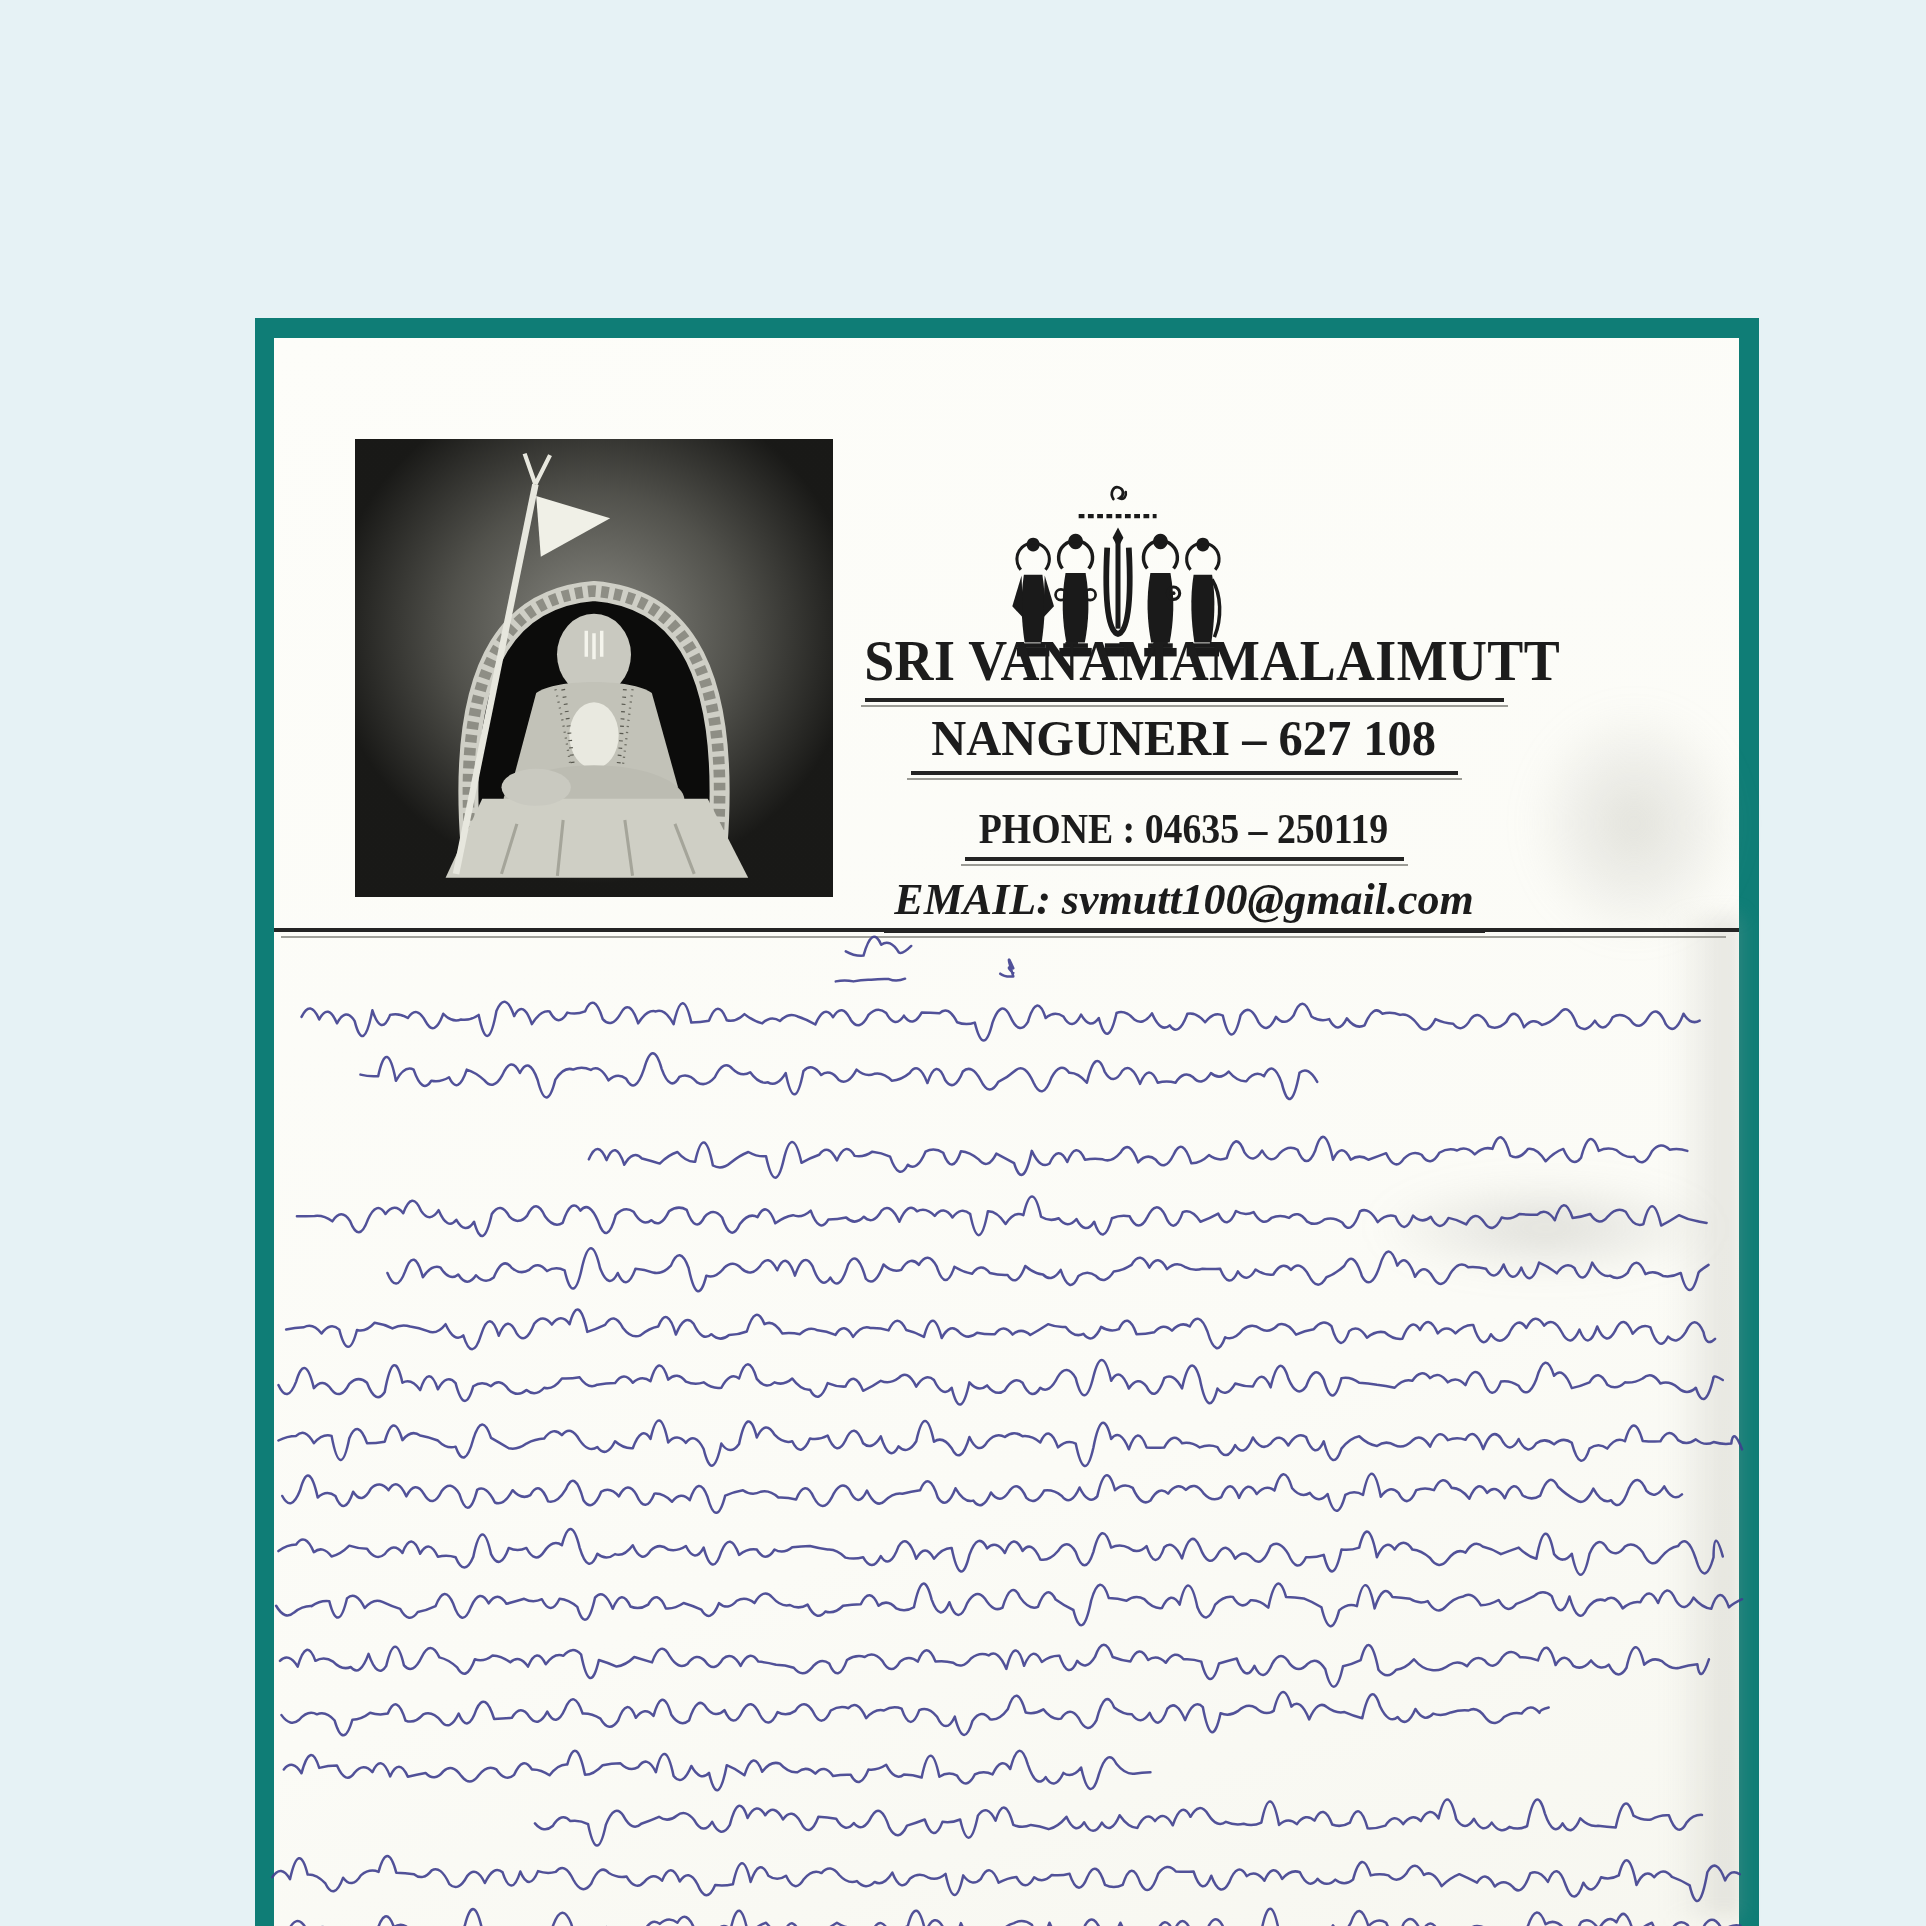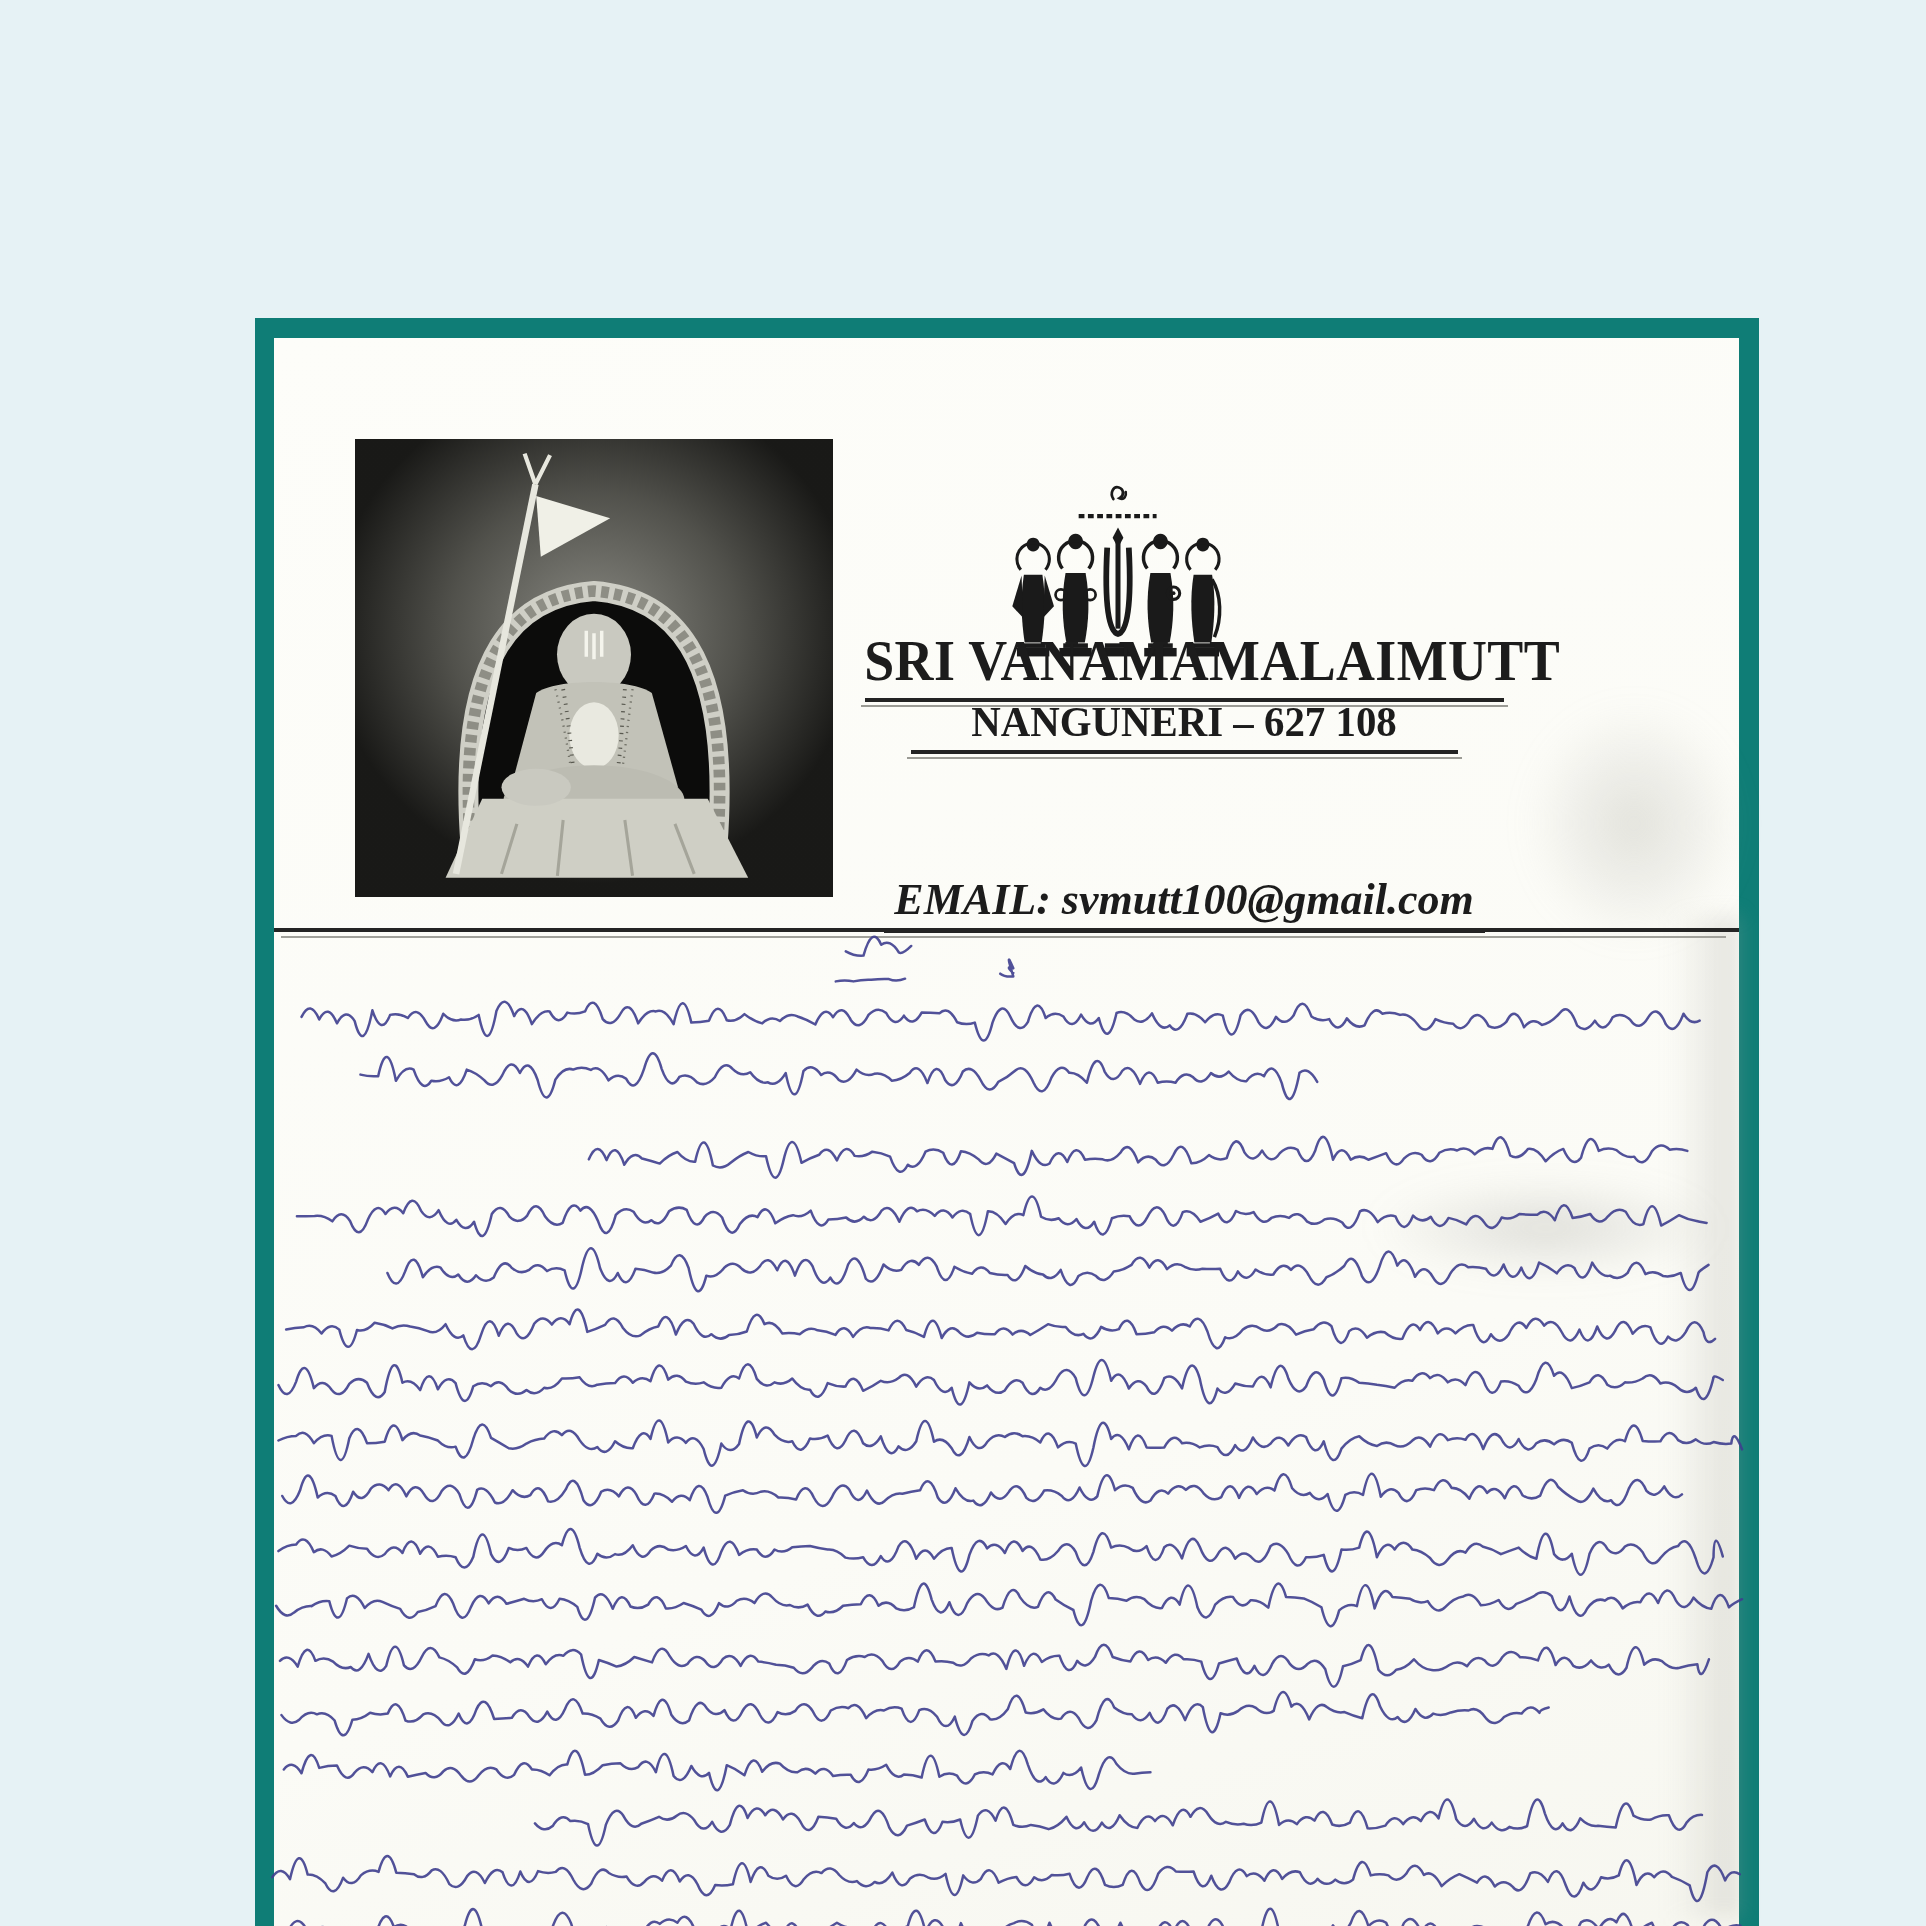--- a/index.html
+++ b/index.html
@@ -46,21 +46,21 @@
     position:absolute;left:564px;width:693px;
     text-align:center;color:#1c1c1c;font-weight:bold;
     white-space:nowrap;
   }
   .hl .txt{display:inline-block;}
   .hl .ul1{height:3.9px;background:#232323;margin:3.9px auto 0 auto;}
   .hl .ul2{height:1.9px;background:#9b9b95;margin:3.1px auto 0 auto;}
   #org-line{top:289px;font-size:58px;letter-spacing:0.4px;}
   #org-line .txt{transform:scaleX(.93);transform-origin:center;}
   #org-line .ul1{width:639px;}  #org-line .ul2{width:647px;}
-  #addr-line{top:359px;font-size:43px;}
+  #addr-line{top:371px;font-size:51px;}
   #addr-line .txt{transform:scaleX(.95);transform-origin:center;}
   #addr-line .ul1{width:547px;} #addr-line .ul2{width:555px;}
   #phone-line{top:467px;font-size:42px;}
   #phone-line .txt{transform:scaleX(.90);transform-origin:center;}
   #phone-line .ul1{width:439px;} #phone-line .ul2{width:447px;}
   #email-line{top:536px;font-size:44px;font-style:italic;}
   #email-line .ul1{width:601px;} #email-line .ul2{width:609px;}
 
   #head-rule{position:absolute;left:0px;top:590px;width:1465px;height:3.5px;background:#242424;}
   #head-rule2{position:absolute;left:7.7px;top:598px;width:1445px;height:1.9px;background:#a0a09a;}
@@ -163,20 +163,25 @@
         </svg>
       </div>
 
       <div class="hl" id="org-line">
         <span class="txt">SRI  VANAMAMALAIMUTT</span>
         <div class="ul1"></div>
         <div class="ul2"></div>
       </div>
       <div class="hl" id="addr-line">
         <span class="txt">NANGUNERI – 627 108</span>
+        <div class="ul1"></div>
+        <div class="ul2"></div>
+      </div>
+      <div class="hl" id="phone-line">
+        <span class="txt">PHONE : 04635 – 250119</span>
         <div class="ul1"></div>
         <div class="ul2"></div>
       </div>
       <div class="hl" id="email-line">
         <span class="txt">EMAIL: svmutt100@gmail.com</span>
         <div class="ul1"></div>
         <div class="ul2"></div>
       </div>
 
       <div id="head-rule"></div>

